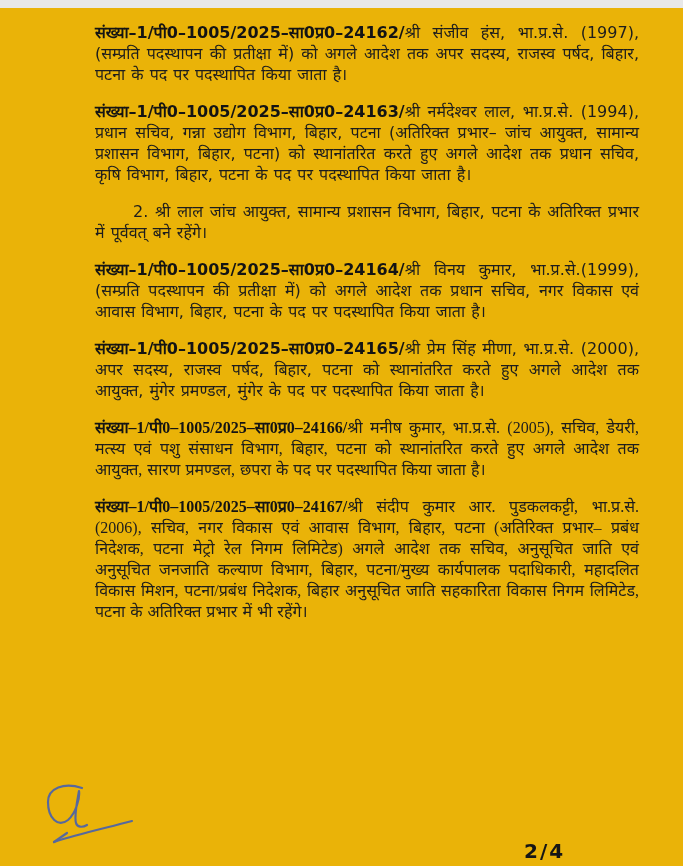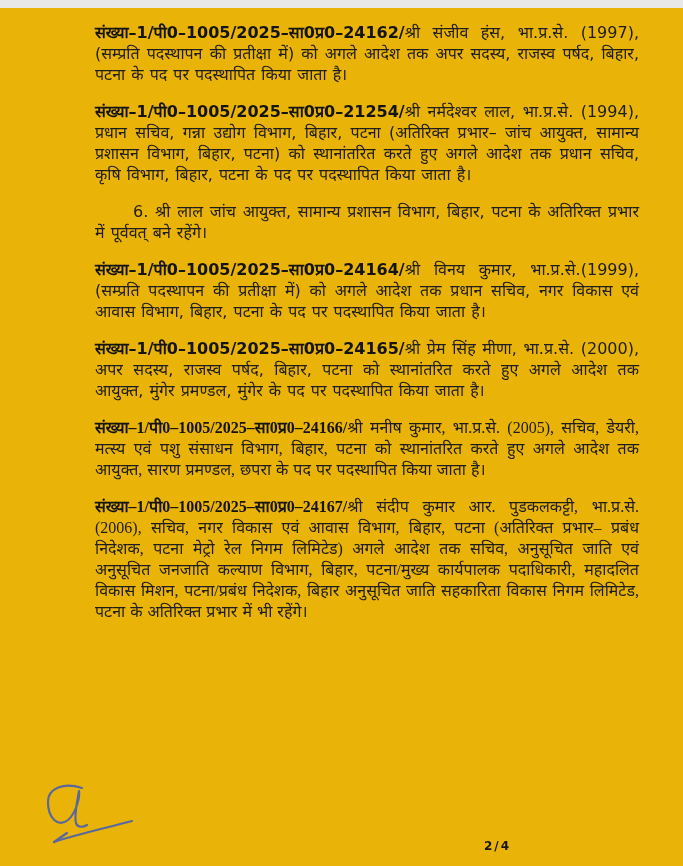--- a/index.html
+++ b/index.html
@@ -33,46 +33,46 @@
   
   .gap-xl { margin-bottom: 30px; }
   .gap-sm { margin-bottom: 4px; }
   .gap-md { margin-bottom: 18px; }
   .gap-lg { margin-bottom: 21px; font-family: Liberation Serif, serif; }
   .sub {
     text-indent: 38px;
   }
   .page-number {
     position: absolute;
-    left: 484px;
+    left: 524px;
     top: 831px;
-    font-size: 12px;
+    font-size: 20px;
     font-weight: 700;
     letter-spacing: 2px;
     color: #161616;
   }
   .pen-mark {
     position: absolute;
     left: 20px;
     top: 774px;
     width: 122px;
     height: 74px;
     pointer-events: none;
   }
 </style>
 </head>
 <body>
 
 <div class="page">
 
   <p class="para gap-xl"><span class="ref">संख्या–1/पी0–1005/2025–सा0प्र0–24162/</span><span>श्री संजीव हंस, भा.प्र.से. (1997), (सम्प्रति पदस्थापन की प्रतीक्षा में) को अगले आदेश तक अपर सदस्य, राजस्व पर्षद, बिहार, पटना के पद पर पदस्थापित किया जाता है।</span></p>
 
-  <p class="para gap-sm"><span class="ref">संख्या–1/पी0–1005/2025–सा0प्र0–21254/</span><span>श्री नर्मदेश्वर लाल, भा.प्र.से. (1994), प्रधान सचिव, गन्ना उद्योग विभाग, बिहार, पटना (अतिरिक्त प्रभार– जांच आयुक्त, सामान्य प्रशासन विभाग, बिहार, पटना) को स्थानांतरित करते हुए अगले आदेश तक प्रधान सचिव, कृषि विभाग, बिहार, पटना के पद पर पदस्थापित किया जाता है।</span></p>
+  <p class="para gap-sm"><span class="ref">संख्या–1/पी0–1005/2025–सा0प्र0–24163/</span><span>श्री नर्मदेश्वर लाल, भा.प्र.से. (1994), प्रधान सचिव, गन्ना उद्योग विभाग, बिहार, पटना (अतिरिक्त प्रभार– जांच आयुक्त, सामान्य प्रशासन विभाग, बिहार, पटना) को स्थानांतरित करते हुए अगले आदेश तक प्रधान सचिव, कृषि विभाग, बिहार, पटना के पद पर पदस्थापित किया जाता है।</span></p>
 
-  <p class="para sub gap-md"><span>6. श्री लाल जांच आयुक्त, सामान्य प्रशासन विभाग, बिहार, पटना के अतिरिक्त प्रभार में पूर्ववत् बने रहेंगे।</span></p>
+  <p class="para sub gap-md"><span>2. श्री लाल जांच आयुक्त, सामान्य प्रशासन विभाग, बिहार, पटना के अतिरिक्त प्रभार में पूर्ववत् बने रहेंगे।</span></p>
 
   <p class="para"><span class="ref">संख्या–1/पी0–1005/2025–सा0प्र0–24164/</span><span>श्री विनय कुमार, भा.प्र.से.(1999), (सम्प्रति पदस्थापन की प्रतीक्षा में) को अगले आदेश तक प्रधान सचिव, नगर विकास एवं आवास विभाग, बिहार, पटना के पद पर पदस्थापित किया जाता है।</span></p>
 
   <p class="para"><span class="ref">संख्या–1/पी0–1005/2025–सा0प्र0–24165/</span><span>श्री प्रेम सिंह मीणा, भा.प्र.से. (2000), अपर सदस्य, राजस्व पर्षद, बिहार, पटना को स्थानांतरित करते हुए अगले आदेश तक आयुक्त, मुंगेर प्रमण्डल, मुंगेर के पद पर पदस्थापित किया जाता है।</span></p>
 
   <p class="para gap-lg"><span class="ref">संख्या–1/पी0–1005/2025–सा0प्र0–24166/</span><span>श्री मनीष कुमार, भा.प्र.से. (2005), सचिव, डेयरी, मत्स्य एवं पशु संसाधन विभाग, बिहार, पटना को स्थानांतरित करते हुए अगले आदेश तक आयुक्त, सारण प्रमण्डल, छपरा के पद पर पदस्थापित किया जाता है।</span></p>
 
   <p class="para gap-lg"><span class="ref">संख्या–1/पी0–1005/2025–सा0प्र0–24167/</span><span>श्री संदीप कुमार आर. पुडकलकट्टी, भा.प्र.से. (2006), सचिव, नगर विकास एवं आवास विभाग, बिहार, पटना (अतिरिक्त प्रभार– प्रबंध निदेशक, पटना मेट्रो रेल निगम लिमिटेड) अगले आदेश तक सचिव, अनुसूचित जाति एवं अनुसूचित जनजाति कल्याण विभाग, बिहार, पटना/मुख्य कार्यपालक पदाधिकारी, महादलित विकास मिशन, पटना/प्रबंध निदेशक, बिहार अनुसूचित जाति सहकारिता विकास निगम लिमिटेड, पटना के अतिरिक्त प्रभार में भी रहेंगे।</span></p>
 
 

